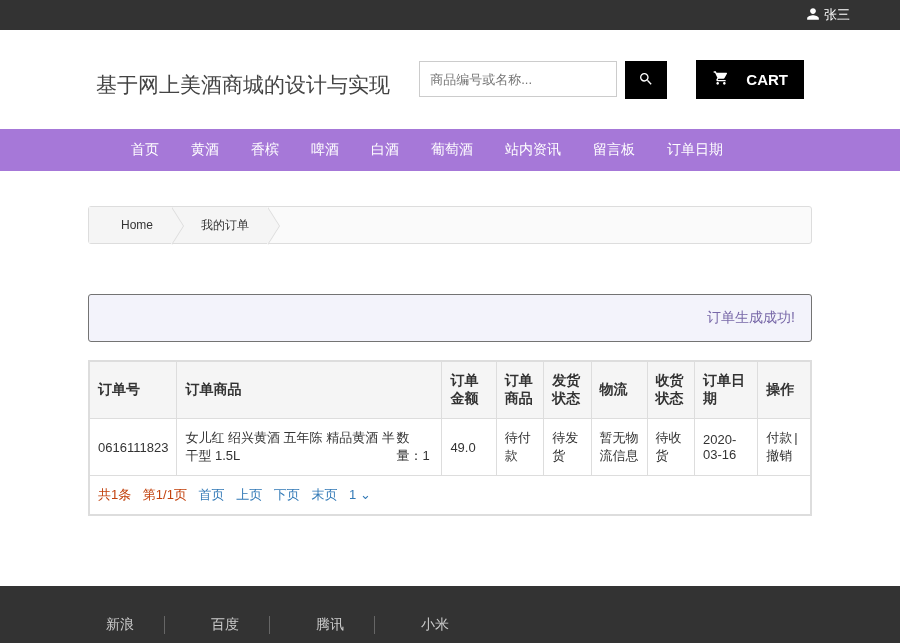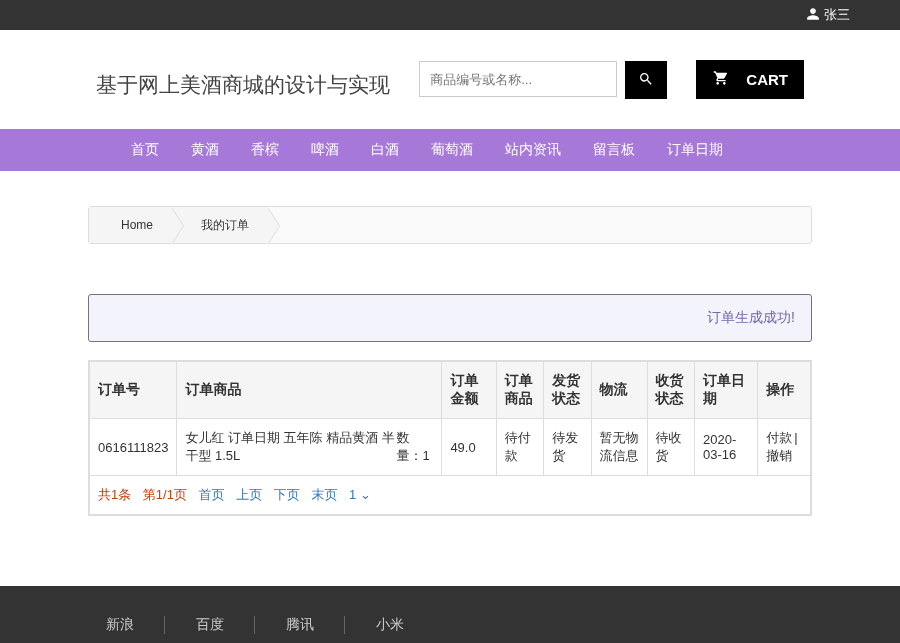--- a/index.html
+++ b/index.html
@@ -34,21 +34,21 @@
     .product-cell { display: flex; justify-content: space-between; }
     .action-link { cursor: pointer; text-align: right; }
     .action-sep { margin: 0 2px; }
     
     .pagination-row td { padding: 10px 8px; font-size: 13px; }
     .page-info { color: #c2410c; margin-right: 8px; }
     .page-link { color: #337ab7; cursor: pointer; margin-right: 8px; }
     .page-select { color: #337ab7; cursor: pointer; }
     
     .footer { background: #333; color: #999; padding: 30px 96px; margin-top: 30px; }
-    .footer-links { display: flex; gap: 1px; margin-bottom: 35px; }
+    .footer-links { display: flex; gap: 16px; margin-bottom: 35px; }
     .footer-link { color: #ccc; padding: 0 30px; cursor: pointer; border-right: 1px solid #666; }
     .footer-link:first-child { padding-left: 10px; }
     .footer-link:last-child { border-right: none; }
     
     .search-icon-svg { width: 16px; height: 16px; fill: #fff; }
     .cart-icon-svg { width: 18px; height: 16px; fill: #fff; }
     .user-icon-svg { width: 14px; height: 14px; fill: #fff; }
   </style>
 </head>
 <body>
@@ -117,21 +117,21 @@
           <th>收货状态</th>
           <th>订单日期</th>
           <th>操作</th>
         </tr>
       </thead>
       <tbody>
         <tr>
           <td>0616111823</td>
           <td>
             <div class="product-cell">
-              <span>女儿红 订单日期 五年陈 精品黄酒 半干型 1.5L</span>
+              <span>女儿红 绍兴黄酒 五年陈 精品黄酒 半干型 1.5L</span>
               <span>
                 <span>数量：</span><span>1</span>
               </span>
             </div>
           </td>
           <td>49.0</td>
           <td>待付款</td>
           <td>待发货</td>
           <td>暂无物流信息</td>
           <td>待收货</td>

